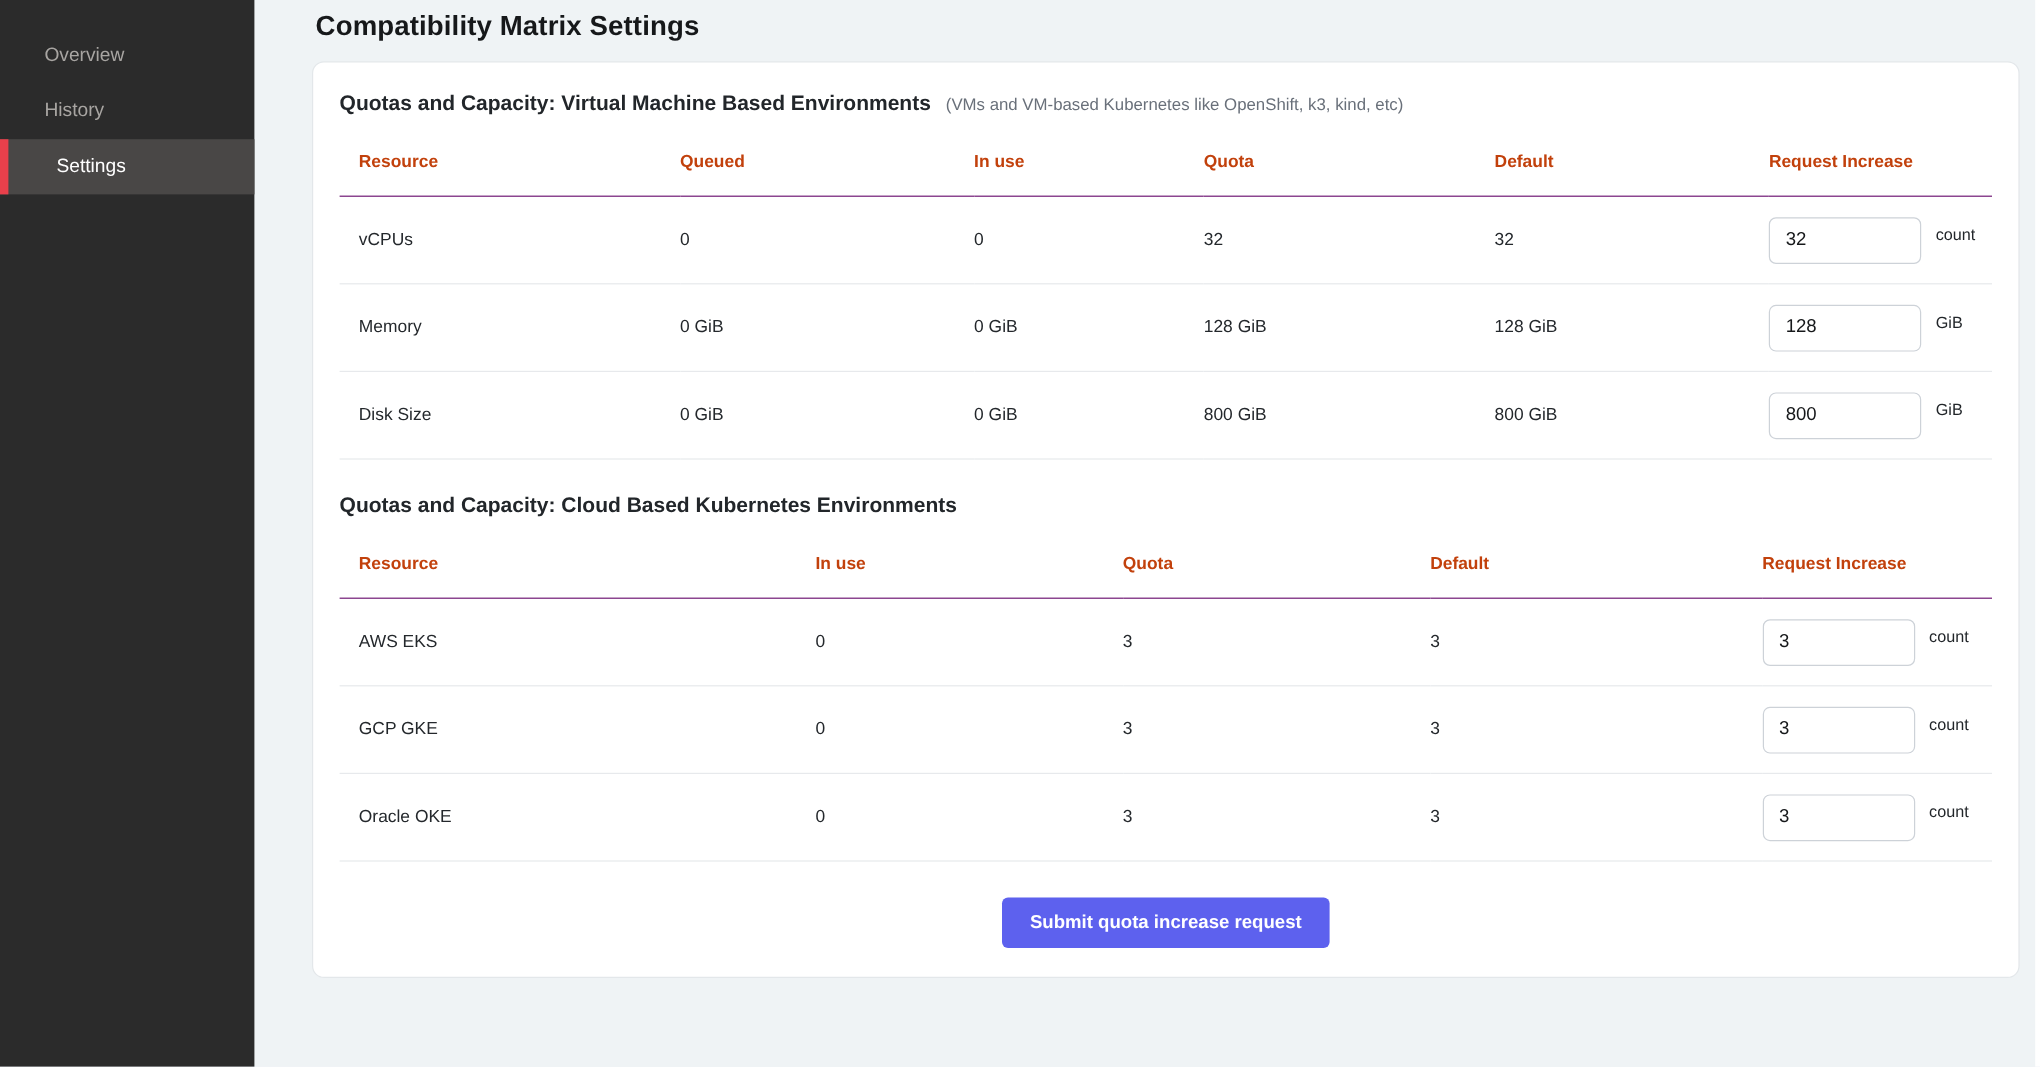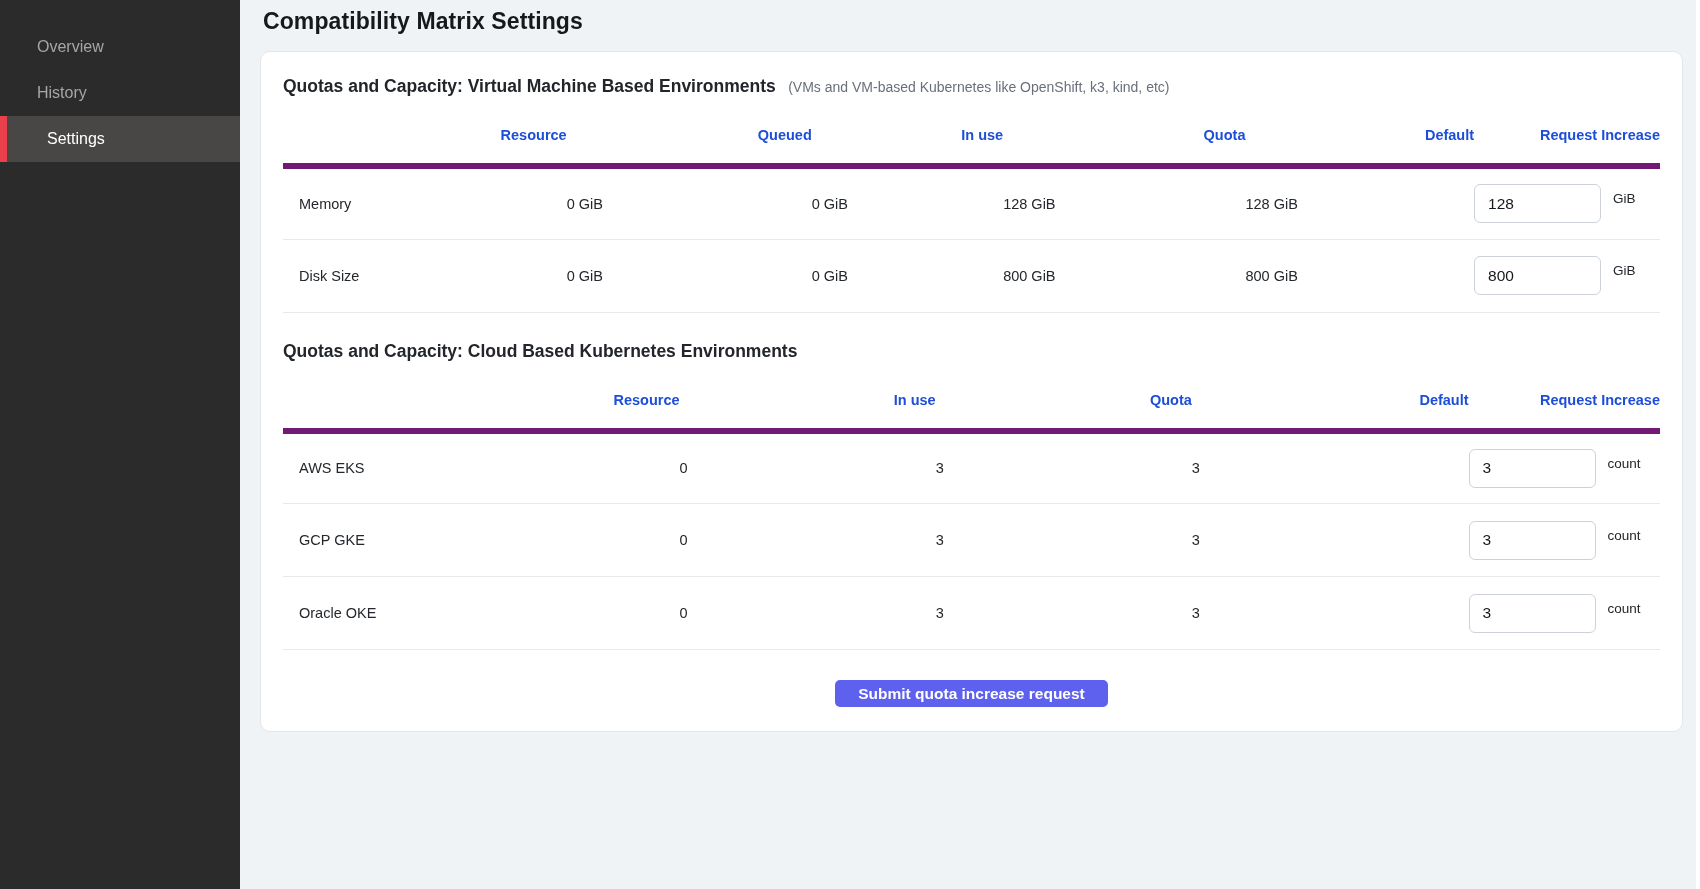--- a/index.html
+++ b/index.html
@@ -6,21 +6,21 @@
   html, body {
     width: 1700px; height: 889px;
     font-family: "Liberation Sans", sans-serif;
     background: #eff3f5;
     overflow: hidden;
   }
   .app { position: relative; width: 1700px; height: 889px; }
 
   
   .sidebar {
-    position: absolute; left: 0; top: 0; bottom: 0; width: 240px;
+    position: absolute; left: 0; top: 0; bottom: 0; width: 212px;
     background: #2b2b2b;
     padding-top: 24px;
   }
   .nav-item {
     height: 46px;
     display: flex; align-items: center;
     padding-left: 30px;
     font-size: 16px;
     color: #a8a5a2;
     cursor: pointer;
@@ -68,26 +68,26 @@
     margin-left: 8px;
   }
 
   
   table.quota-table {
     width: 100%;
     border-collapse: collapse;
     table-layout: fixed;
   }
   table.quota-table th {
-    text-align: right;
+    text-align: left;
     font-size: 14.5px;
     font-weight: 700;
-    color: #1d4ed8;
+    color: #c2410c;
     padding: 20px 0;
-    border-bottom: 6px solid #701a75;
+    border-bottom: 1px solid #701a75;
   }
   table.quota-table td {
     font-size: 14.5px;
     color: #24282c;
     height: 73px;
     padding: 0;
     border-bottom: 1px solid #e7e9ec;
   }
   table.quota-table th:first-child,
   table.quota-table td:first-child { padding-left: 16px; }
@@ -117,21 +117,21 @@
     margin-top: 30px; padding-bottom: 6px;
   }
   .submit-btn {
     background: #5d61ee;
     color: #ffffff;
     font-family: "Liberation Sans", sans-serif;
     font-weight: 700;
     font-size: 15.5px;
     border: none;
     border-radius: 5px;
-    height: 27px;
+    height: 42px;
     padding: 0 23px;
     cursor: pointer;
   }
 
   .scroll-strip {
     position: absolute; right: 0; top: 0; bottom: 0;
     width: 4px; background: #ffffff;
   }
 </style>
 </head>
@@ -169,20 +169,33 @@
             <th>Resource</th>
             <th>Queued</th>
             <th>In use</th>
             <th>Quota</th>
             <th>Default</th>
             <th>Request Increase</th>
           </tr>
         </thead>
         <tbody>
           <tr>
+            <td>vCPUs</td>
+            <td>0</td>
+            <td>0</td>
+            <td>32</td>
+            <td>32</td>
+            <td>
+              <div class="req-wrap">
+                <input class="req-input" type="text" value="32" style="">
+                <span class="unit-label">count</span>
+              </div>
+            </td>
+          </tr>
+          <tr>
             <td>Memory</td>
             <td>0 GiB</td>
             <td>0 GiB</td>
             <td>128 GiB</td>
             <td>128 GiB</td>
             <td>
               <div class="req-wrap">
                 <input class="req-input" type="text" value="128" style="">
                 <span class="unit-label">GiB</span>
               </div>

